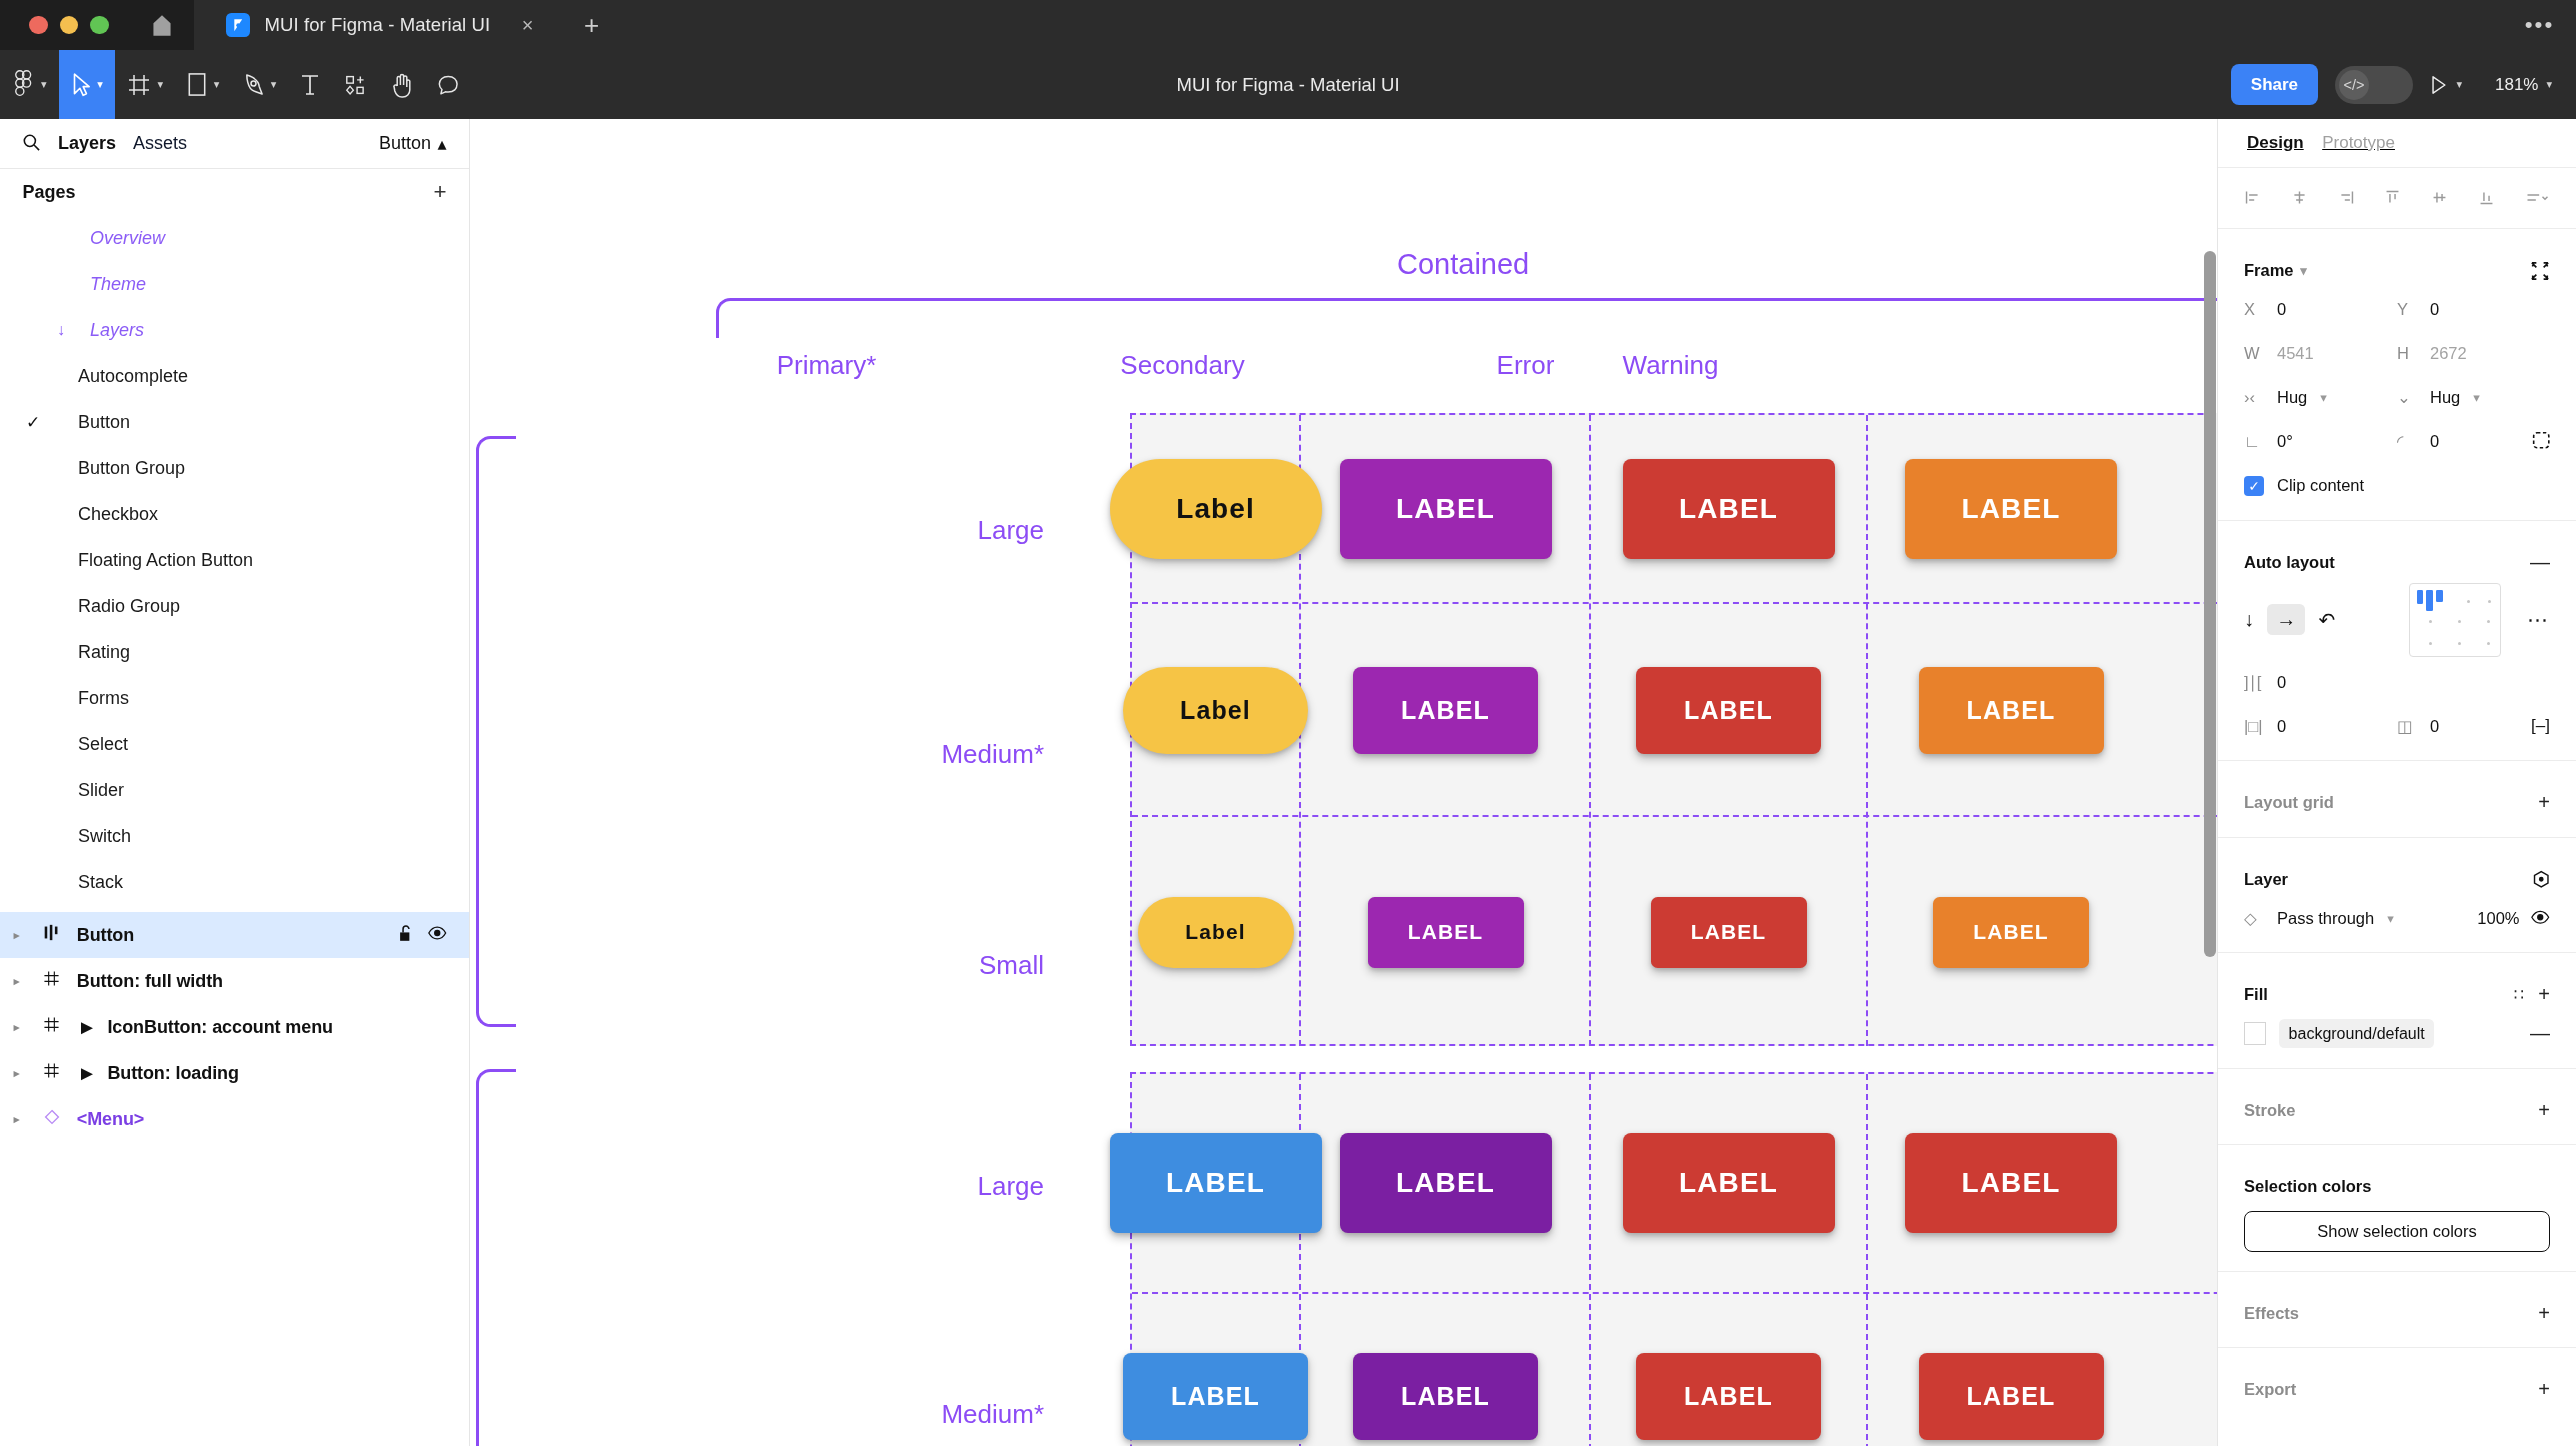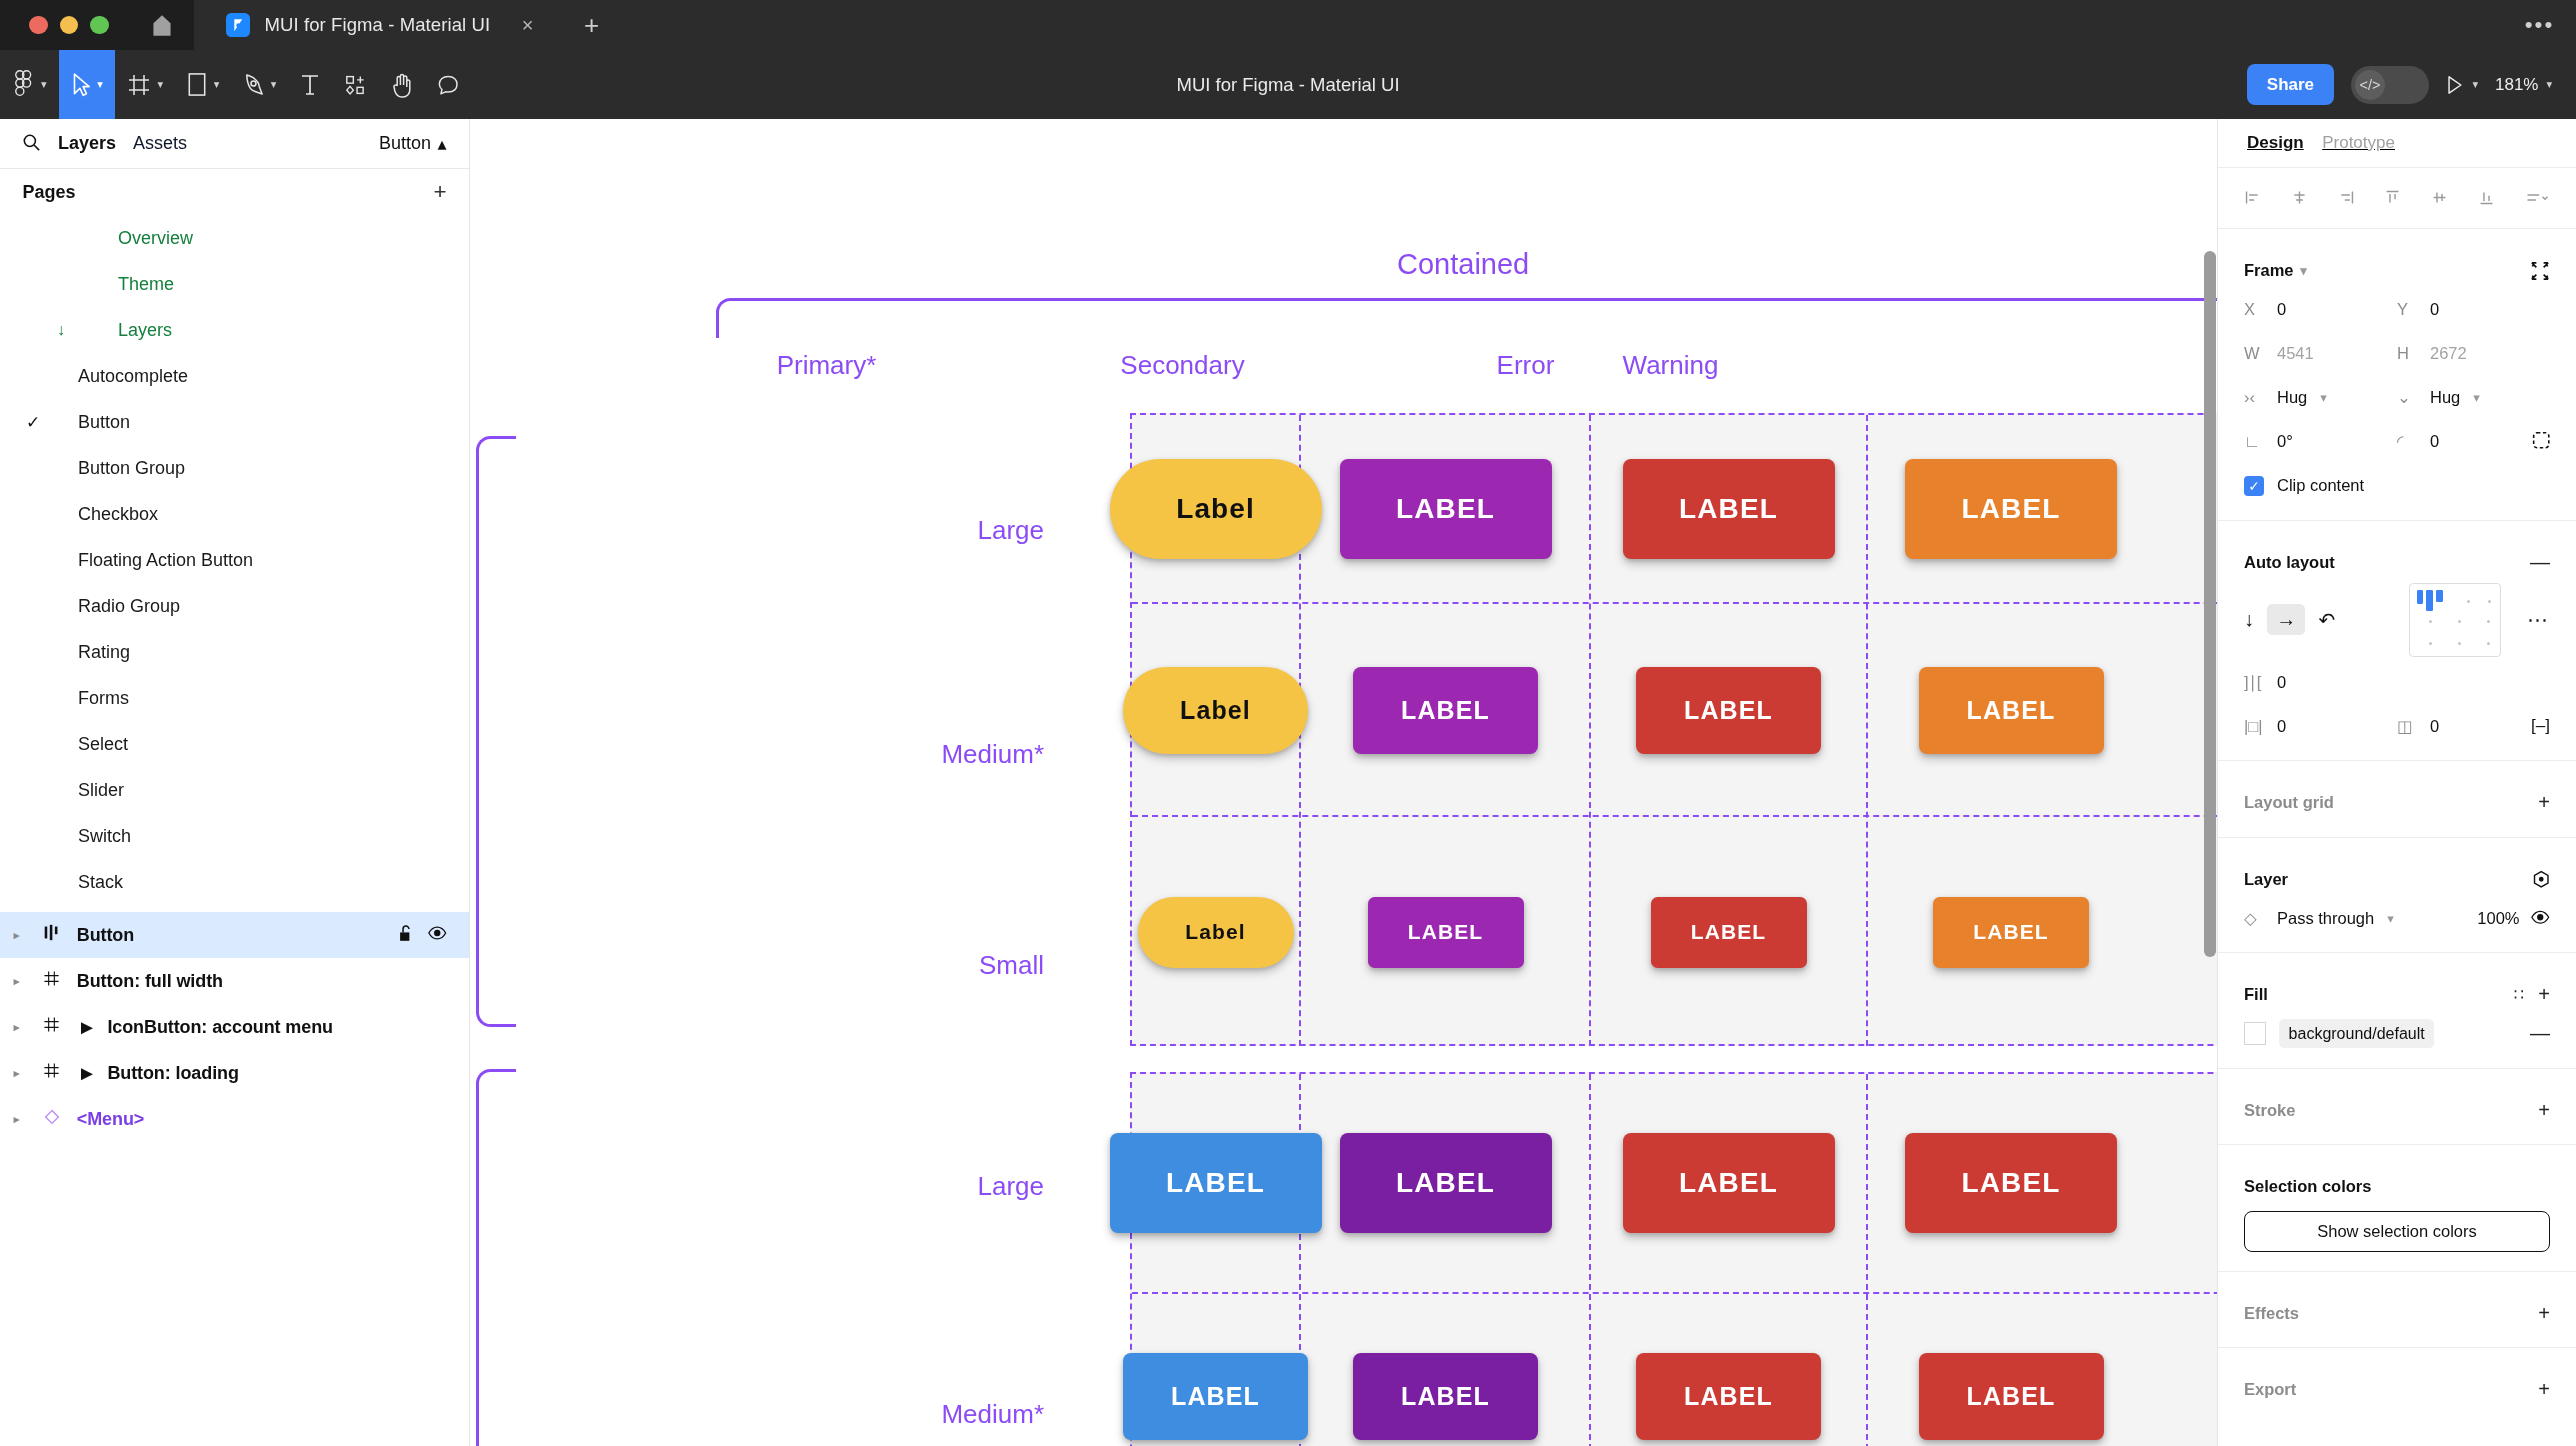--- a/index.html
+++ b/index.html
@@ -73,21 +73,21 @@
   .devmode {
     width: 78px; height: 38px; border-radius: 19px; background: #4b4b4b;
     display: flex; align-items: center; padding: 0 4px;
   }
   .devmode-knob {
     width: 30px; height: 30px; border-radius: 50%; background: #5d5d5d;
     display: flex; align-items: center; justify-content: center;
     color: #d8d8d8; font-size: 14.5px;
   }
   .play-grp { display: flex; align-items: center; gap: 8px; color: #eee; }
-  .zoom-grp { display: flex; align-items: center; gap: 6.6px; color: #eee; font-size: 17px; }
+  .zoom-grp { display: flex; align-items: center; gap: 6.6px; color: #eee; font-size: 17px; margin-left: 16px; }
 
   
   .left-panel {
     position: absolute; top: 119px; left: 0; width: 470px; height: 1328px;
     background: #fff; border-right: 0.7px solid #e5e5e5;
   }
   .lp-tabs {
     height: 50px; display: flex; align-items: center; gap: 17px;
     padding: 0 22.4px; border-bottom: 0.7px solid #e8e8e8;
   }
@@ -95,21 +95,21 @@
   .lp-tab.active { color: #111; font-weight: bold; }
   .lp-tab-right { margin-left: auto; display: flex; align-items: center;
                   gap: 6.6px; font-size: 18px; color: #111; }
   .pages-head {
     display: flex; align-items: center; height: 46px; padding: 0 22.4px;
   }
   .pages-title { font-size: 18px; font-weight: bold; color: #111; }
   .pages-plus { margin-left: auto; font-size: 22.4px; color: #333; line-height: 1; }
   .page-item {
     height: 46px; display: flex; align-items: center; font-size: 18px;
-    color: #15803d; padding-left: 118px; position: relative;
+    color: #8b5cf6; padding-left: 90px; position: relative; font-style: italic;
   }
   .page-item .arrow-down { position: absolute; left: 57px; font-size: 16px; }
   .layer-item {
     height: 46px; display: flex; align-items: center; font-size: 18px;
     color: #1a1a1a; padding-left: 78px; position: relative;
   }
   .layer-item .tick { position: absolute; left: 26px; font-size: 17px; color: #111; }
   .lp-divider { height: 0.7px; background: #e8e8e8; margin-top: 6.6px; }
 
   .tree-row {

